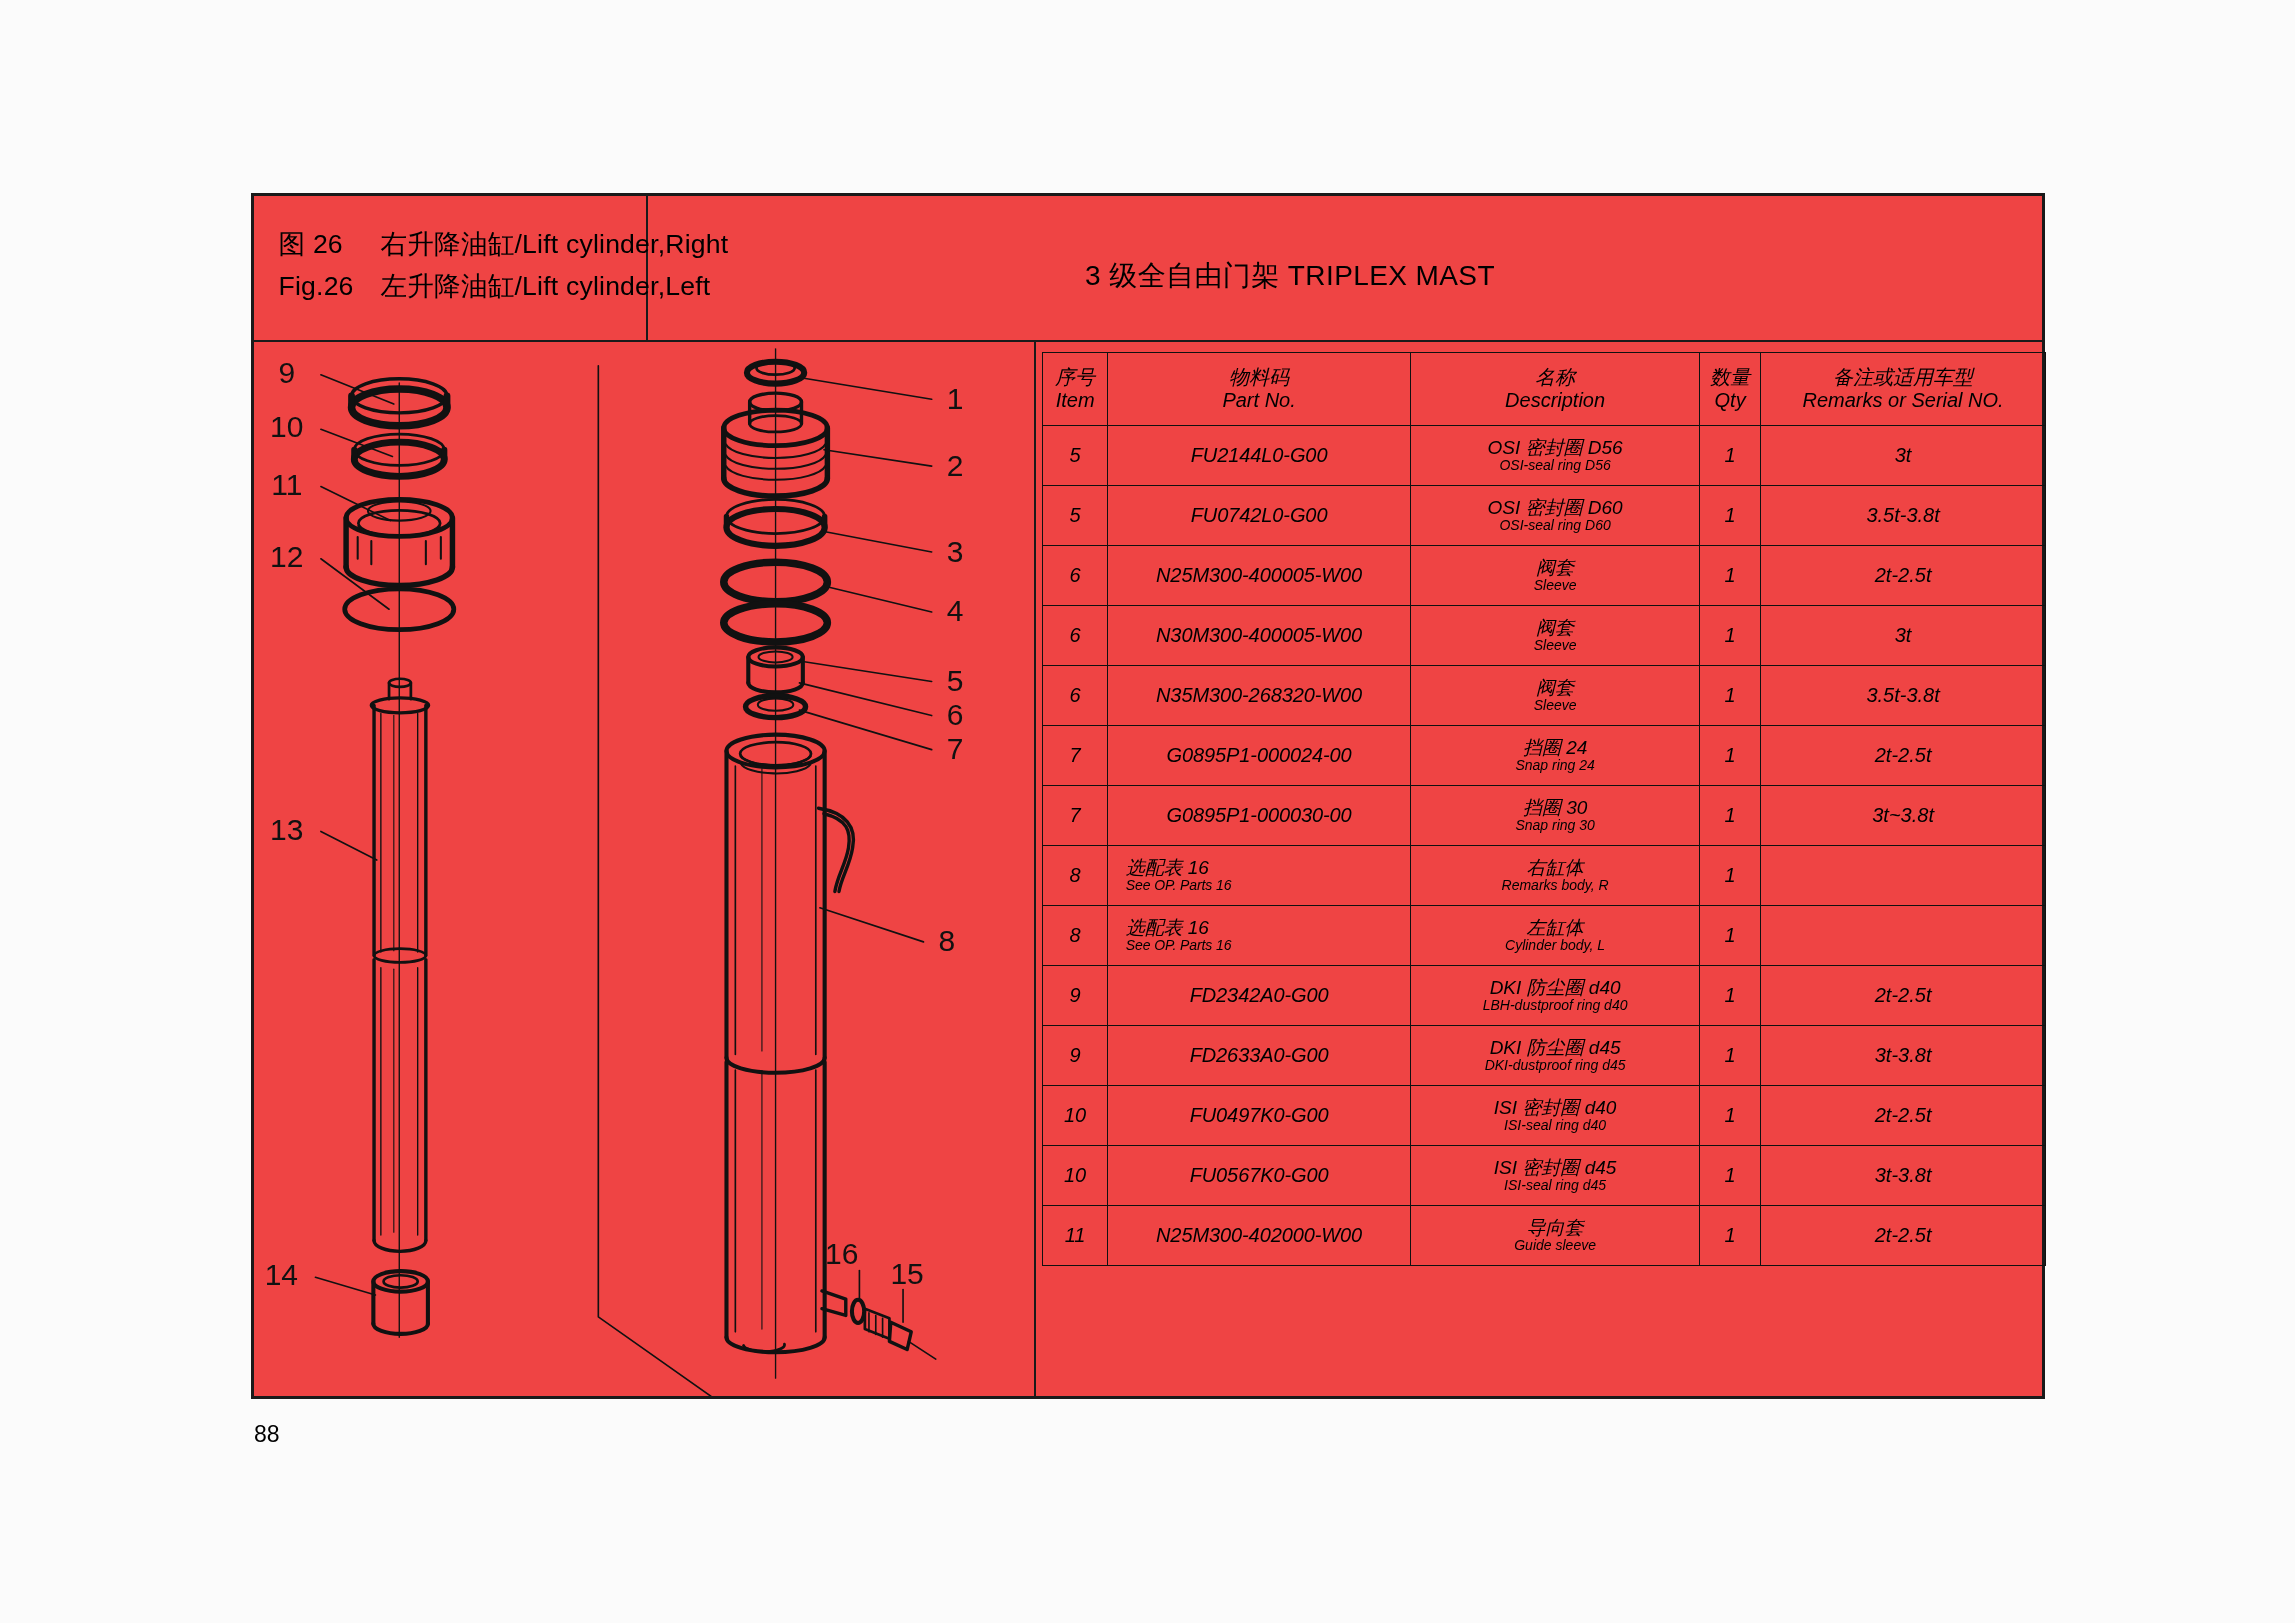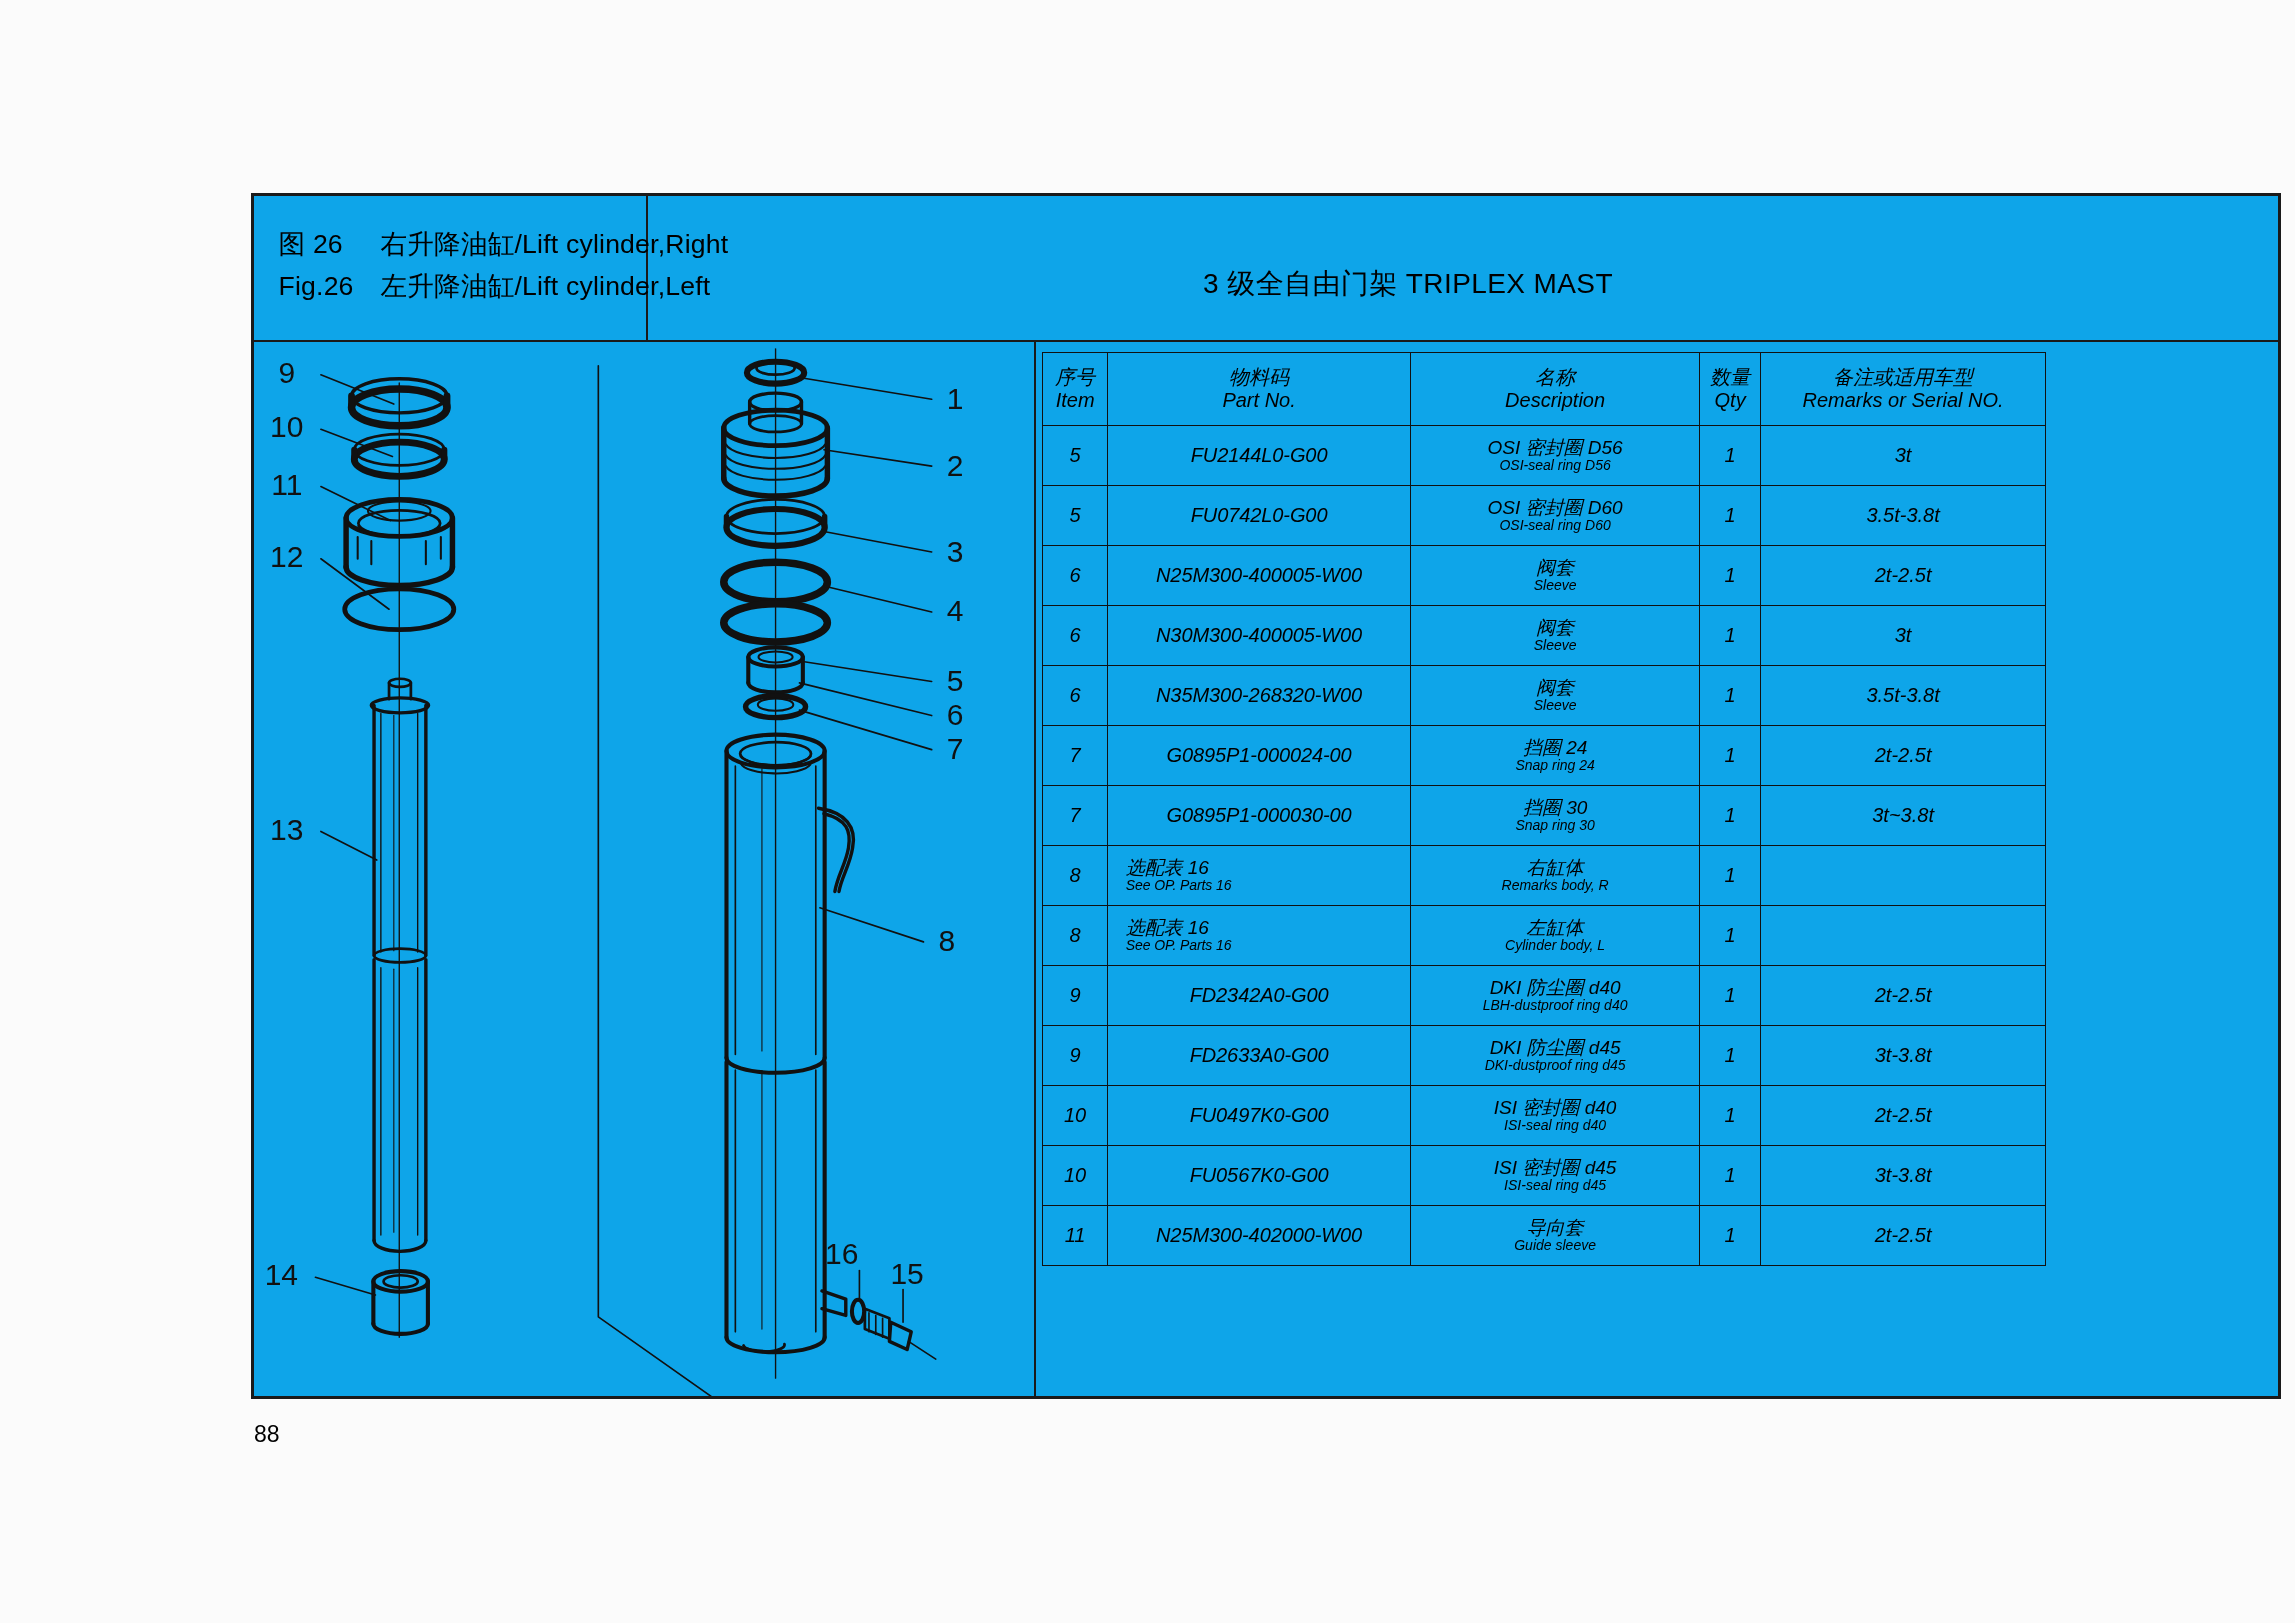--- a/index.html
+++ b/index.html
@@ -22,25 +22,25 @@
     left: 0; top: 0;
     width: 2295px; height: 1623px;
     background: #fbfbfb;
   }
 
   
   #frame {
     position: absolute;
     left: 251px;
     top: 193px;
-    width: 2030px;
+    width: 1794px;
     height: 1206px;
     border: 3.4px solid #1a1a1a;
     box-sizing: border-box;
-    background: #0ea5e9;
+    background: #ef4444;
   }
 
   
   #header-band {
     position: absolute;
     left: 0; top: 0;
     width: 100%;
     height: 146px;
     border-bottom: 2.7px solid #1a1a1a;
     box-sizing: border-box;
@@ -60,21 +60,21 @@
     height: 42px;
     font-size: 26.6px;
     letter-spacing: 0.2px;
     white-space: nowrap;
   }
   .fig-label { width: 102px; flex: 0 0 102px; }
   .fig-text { }
 
   #mast-cell {
     position: absolute;
-    left: 394px; top: 16px;
+    left: 394px; top: 8px;
     right: 0; height: 100%;
     display: flex;
     align-items: center;
     justify-content: center;
   }
   #mast-title {
     font-size: 28px;
     letter-spacing: 0.4px;
     transform: translateX(-55px);
     white-space: nowrap;

